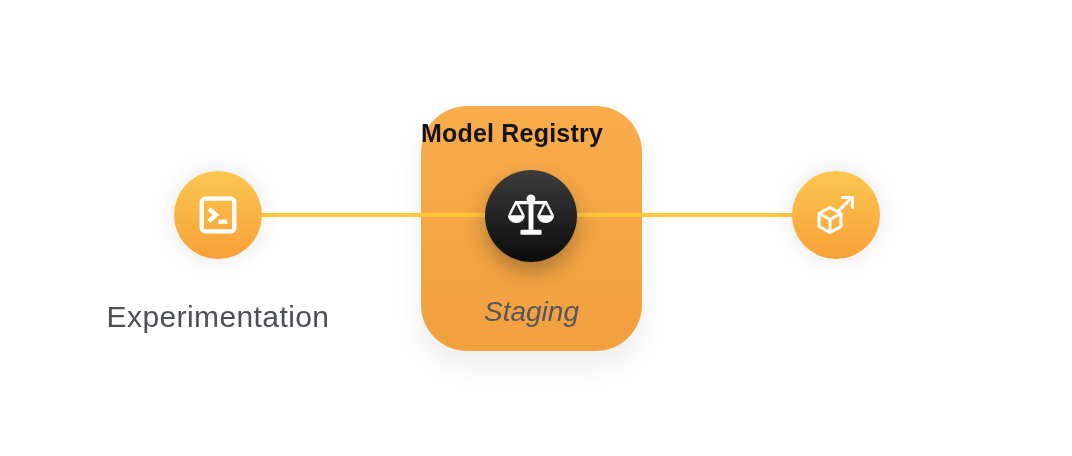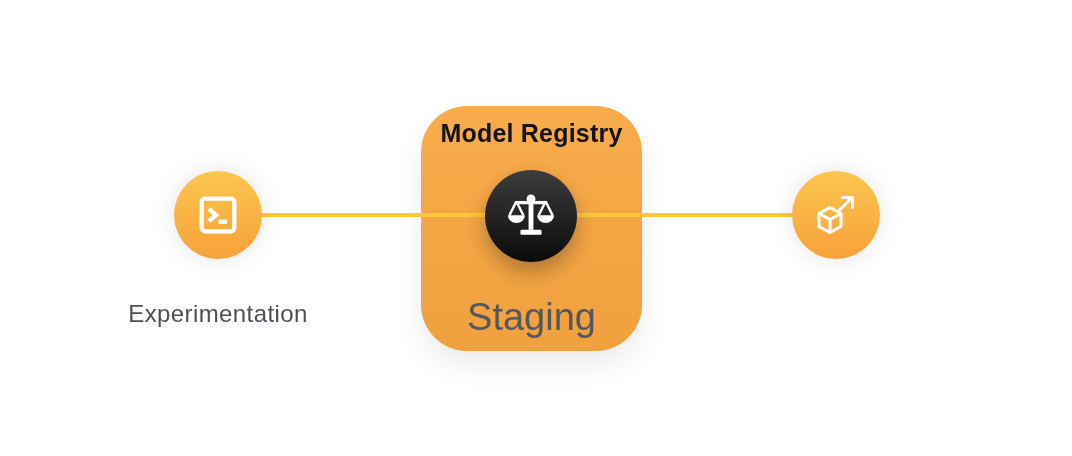--- a/index.html
+++ b/index.html
@@ -35,37 +35,37 @@
     border-radius: 46px;
     background: linear-gradient(180deg, #F8AC4B 0%, #F1A03E 100%);
     box-shadow: 0 14px 30px rgba(0,0,0,0.08);
     z-index: 1;
   }
   .registry-title {
     position: absolute;
     left: 421px;
     top: 119px;
     width: 221px;
-    text-align: center;
     font-size: 25px;
     font-weight: 600;
     color: #141414;
     z-index: 4;
     letter-spacing: 0.2px;
   }
   .staging-label {
     position: absolute;
     left: 421px;
     top: 296px;
     width: 221px;
     text-align: center;
-    font-size: 38px;
+    font-size: 28px;
     font-weight: 400;
     color: #54575D;
     z-index: 4;
+    font-style: italic;
   }
   
   .node-circle {
     position: absolute;
     width: 88px;
     height: 88px;
     border-radius: 50%;
     background: linear-gradient(180deg, #FCC64F 0%, #F7A139 100%);
     box-shadow: 0 0 22px rgba(110,110,110,0.18);
     display: flex;
@@ -88,21 +88,21 @@
     display: flex;
     align-items: center;
     justify-content: center;
     z-index: 3;
   }
   .node-label {
     position: absolute;
     top: 300px;
     width: 350px;
     text-align: center;
-    font-size: 24px;
+    font-size: 30px;
     font-weight: 400;
     color: #4C4F54;
     letter-spacing: 0.4px;
     z-index: 4;
   }
   .label-experimentation { left: 43px; }
   .label-production { left: 666px; }
   .icon-svg { display: block; }
 </style>
 </head>

